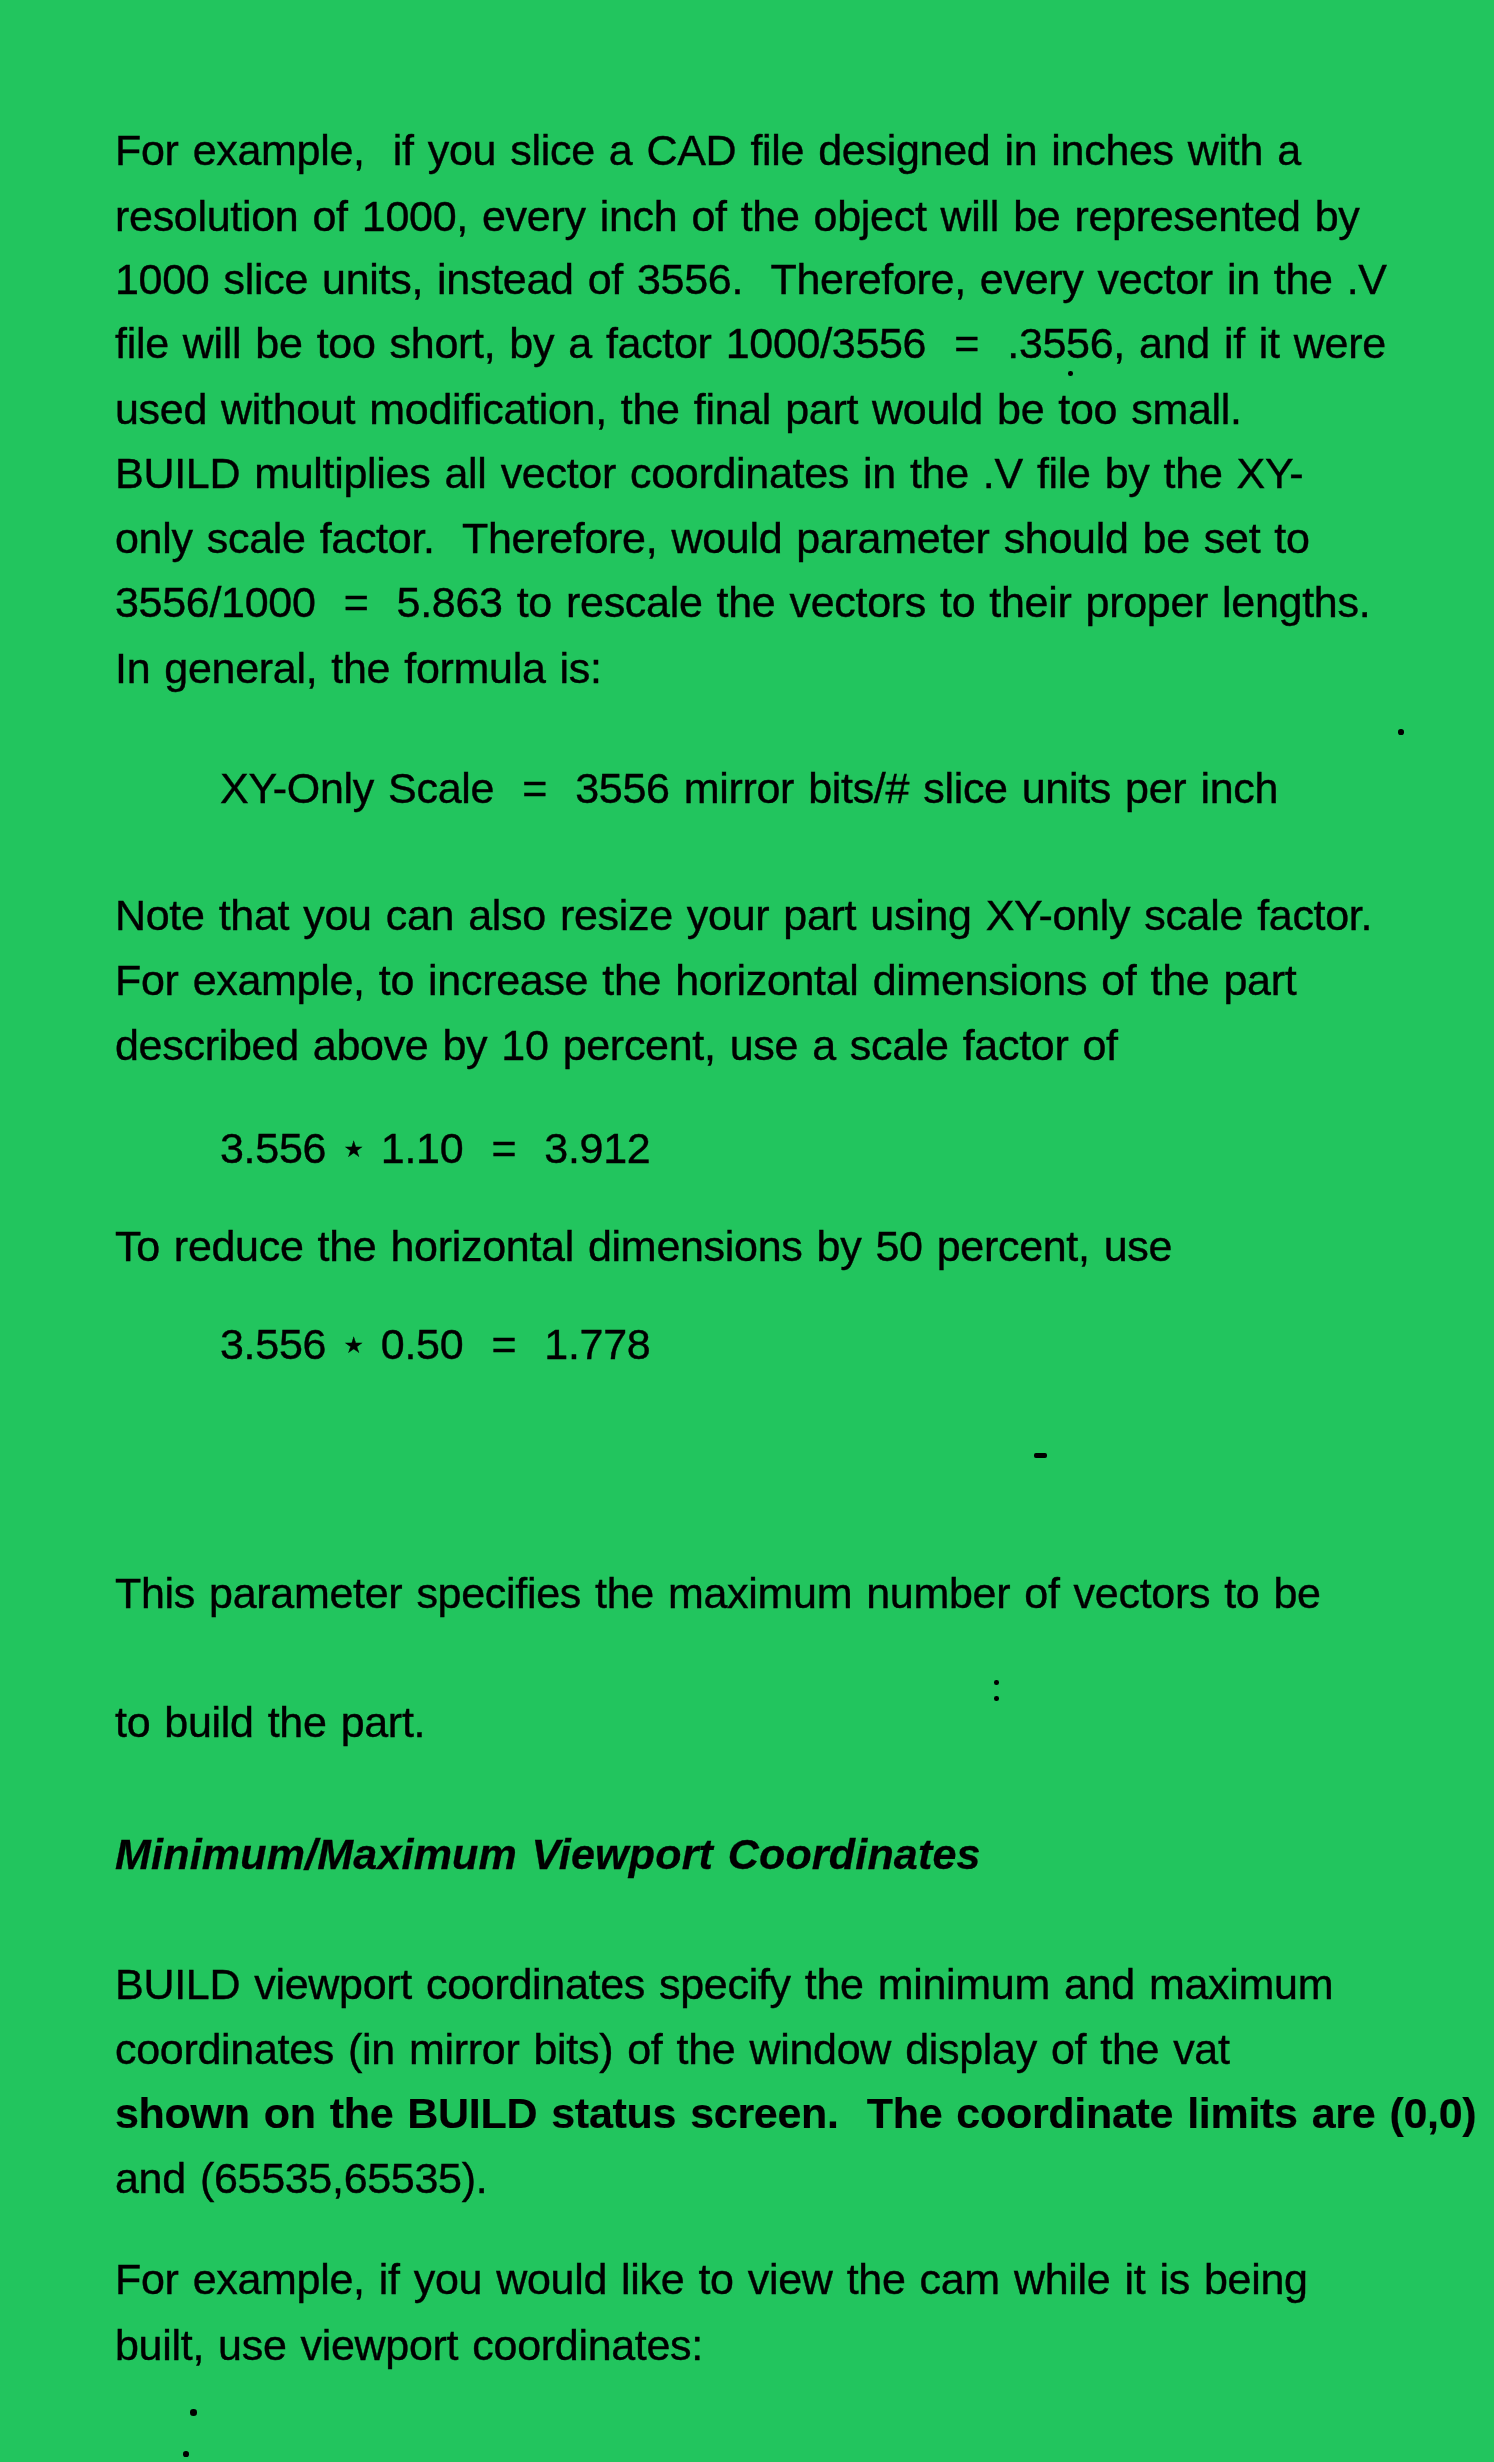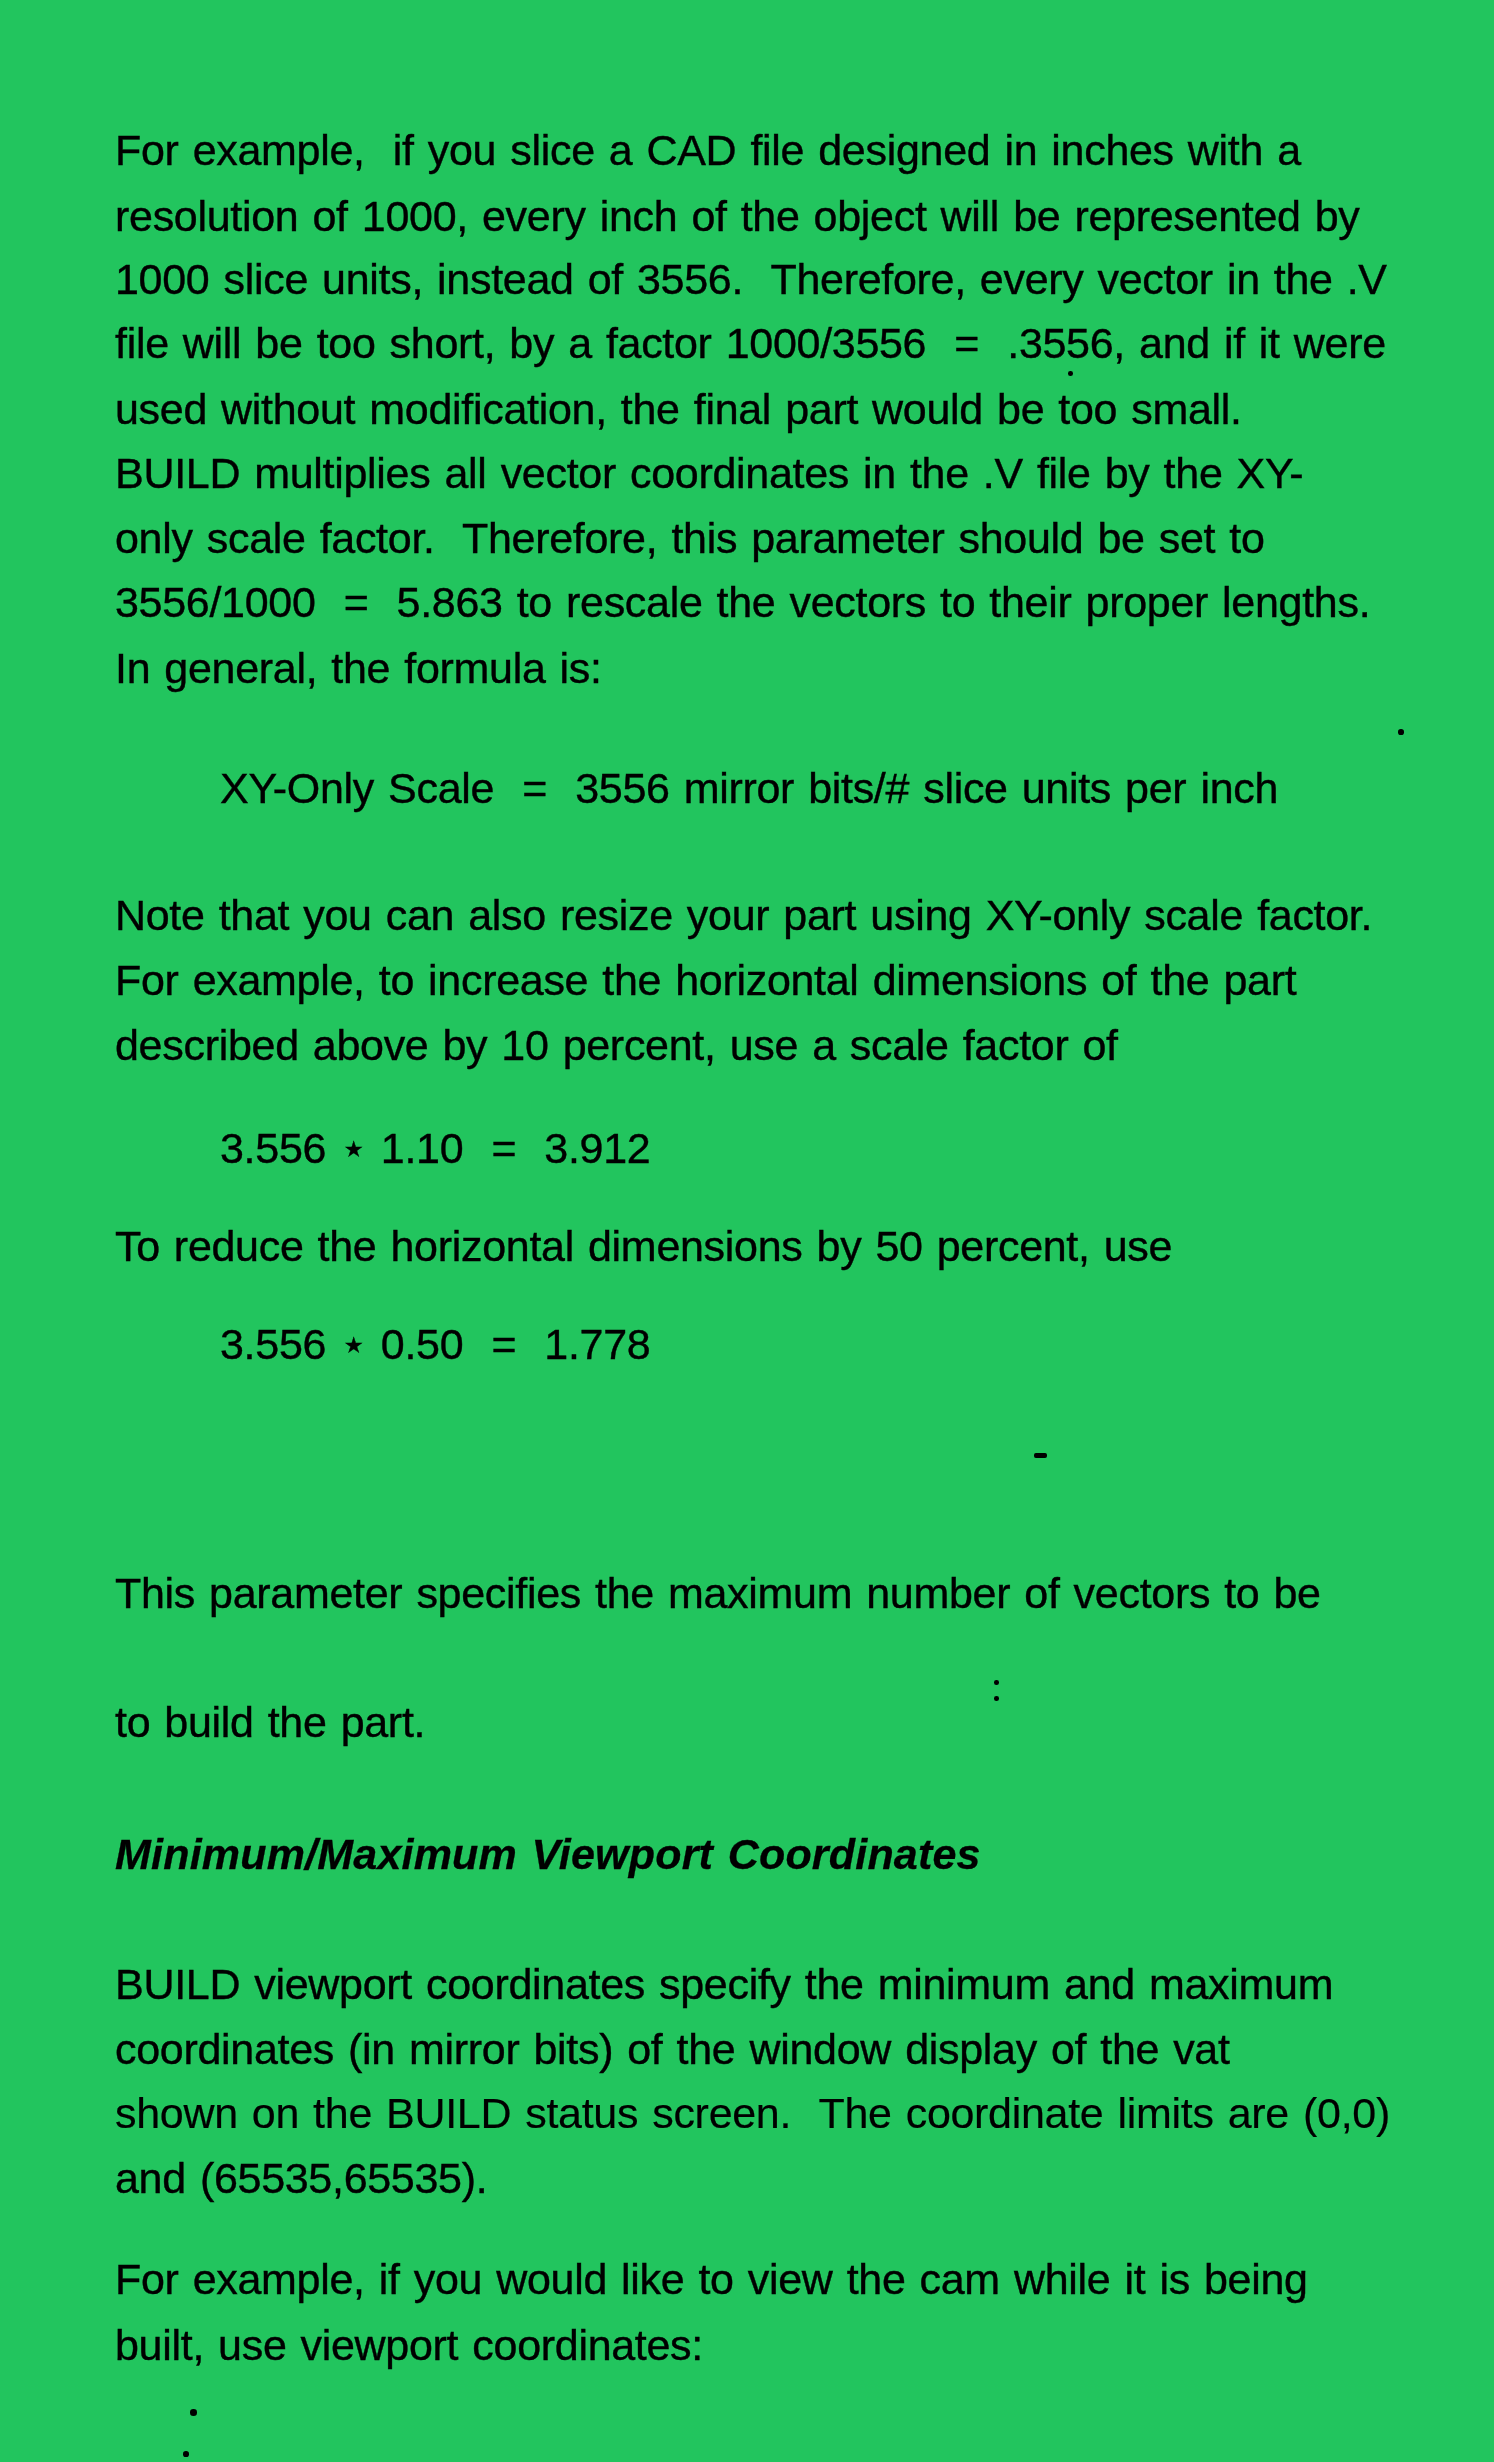--- a/index.html
+++ b/index.html
@@ -27,40 +27,40 @@
     color: #000;
     -webkit-text-stroke: 0.4px #000;
   }
   .indent { left: 220px; }
   .heading {
     font-style: italic;
     font-weight: 700;
     letter-spacing: 0.2px;
     -webkit-text-stroke: 0.3px #000;
   }
-  .heavy { font-weight: 400; text-align: right; -webkit-text-stroke: 0.2px #000; }
+  .heavy { font-weight: 700; text-align: right; -webkit-text-stroke: 0.2px #000; }
   .artifact {
     position: absolute;
     background: #000;
     border-radius: 50%;
   }
   .artifact.dash { border-radius: 1.9px; }
 </style>
 </head>
 <body>
 
 <div class="page">
 
   <div class="ln" style="top:125px">For example,  if you slice a CAD file designed in inches with a</div>
   <div class="ln" style="top:191px">resolution of 1000, every inch of the object will be represented by</div>
   <div class="ln" style="top:254px">1000 slice units, instead of 3556.  Therefore, every vector in the .V</div>
   <div class="ln" style="top:318px">file will be too short, by a factor 1000/3556  =  .3556, and if it were</div>
   <div class="ln" style="top:384px">used without modification, the final part would be too small.</div>
   <div class="ln" style="top:448px">BUILD multiplies all vector coordinates in the .V file by the XY-</div>
-  <div class="ln" style="top:513px">only scale factor.  Therefore, this parameter should be set to</div>
+  <div class="ln" style="top:513px">only scale factor.  Therefore, would parameter should be set to</div>
   <div class="ln" style="top:577px">3556/1000  =  5.863 to rescale the vectors to their proper lengths.</div>
   <div class="ln" style="top:643px">In general, the formula is:</div>
 
   <div class="ln indent" style="top:763px">XY-Only Scale  =  3556 mirror bits/# slice units per inch</div>
 
   <div class="ln" style="top:890px">Note that you can also resize your part using XY-only scale factor.</div>
   <div class="ln" style="top:955px">For example, to increase the horizontal dimensions of the part</div>
   <div class="ln" style="top:1020px">described above by 10 percent, use a scale factor of</div>
 
   <div class="ln indent" style="top:1123px">3.556 ⋆ 1.10  =  3.912</div>

